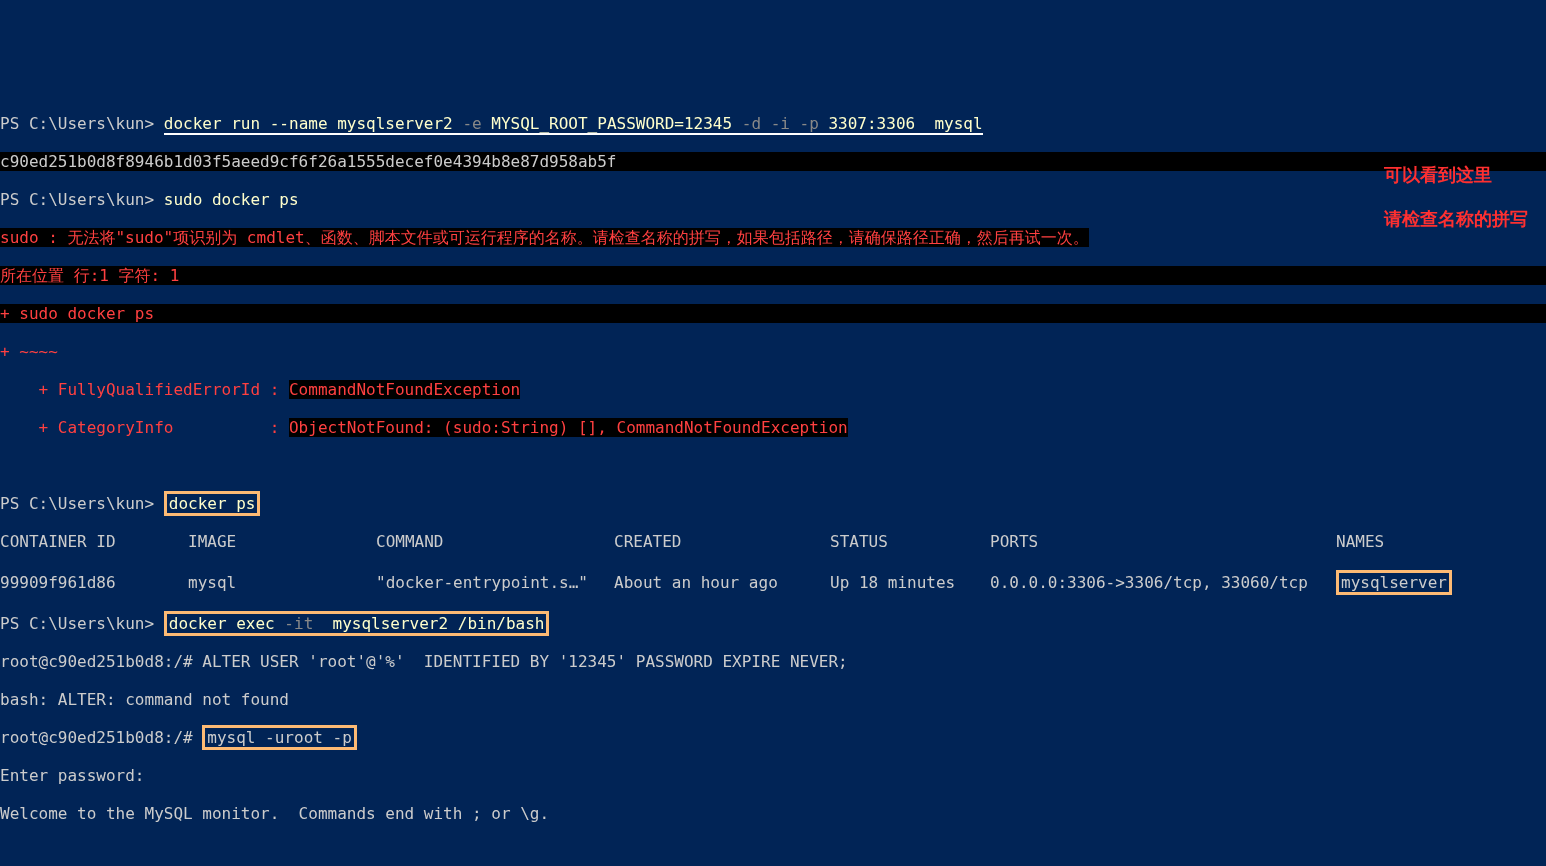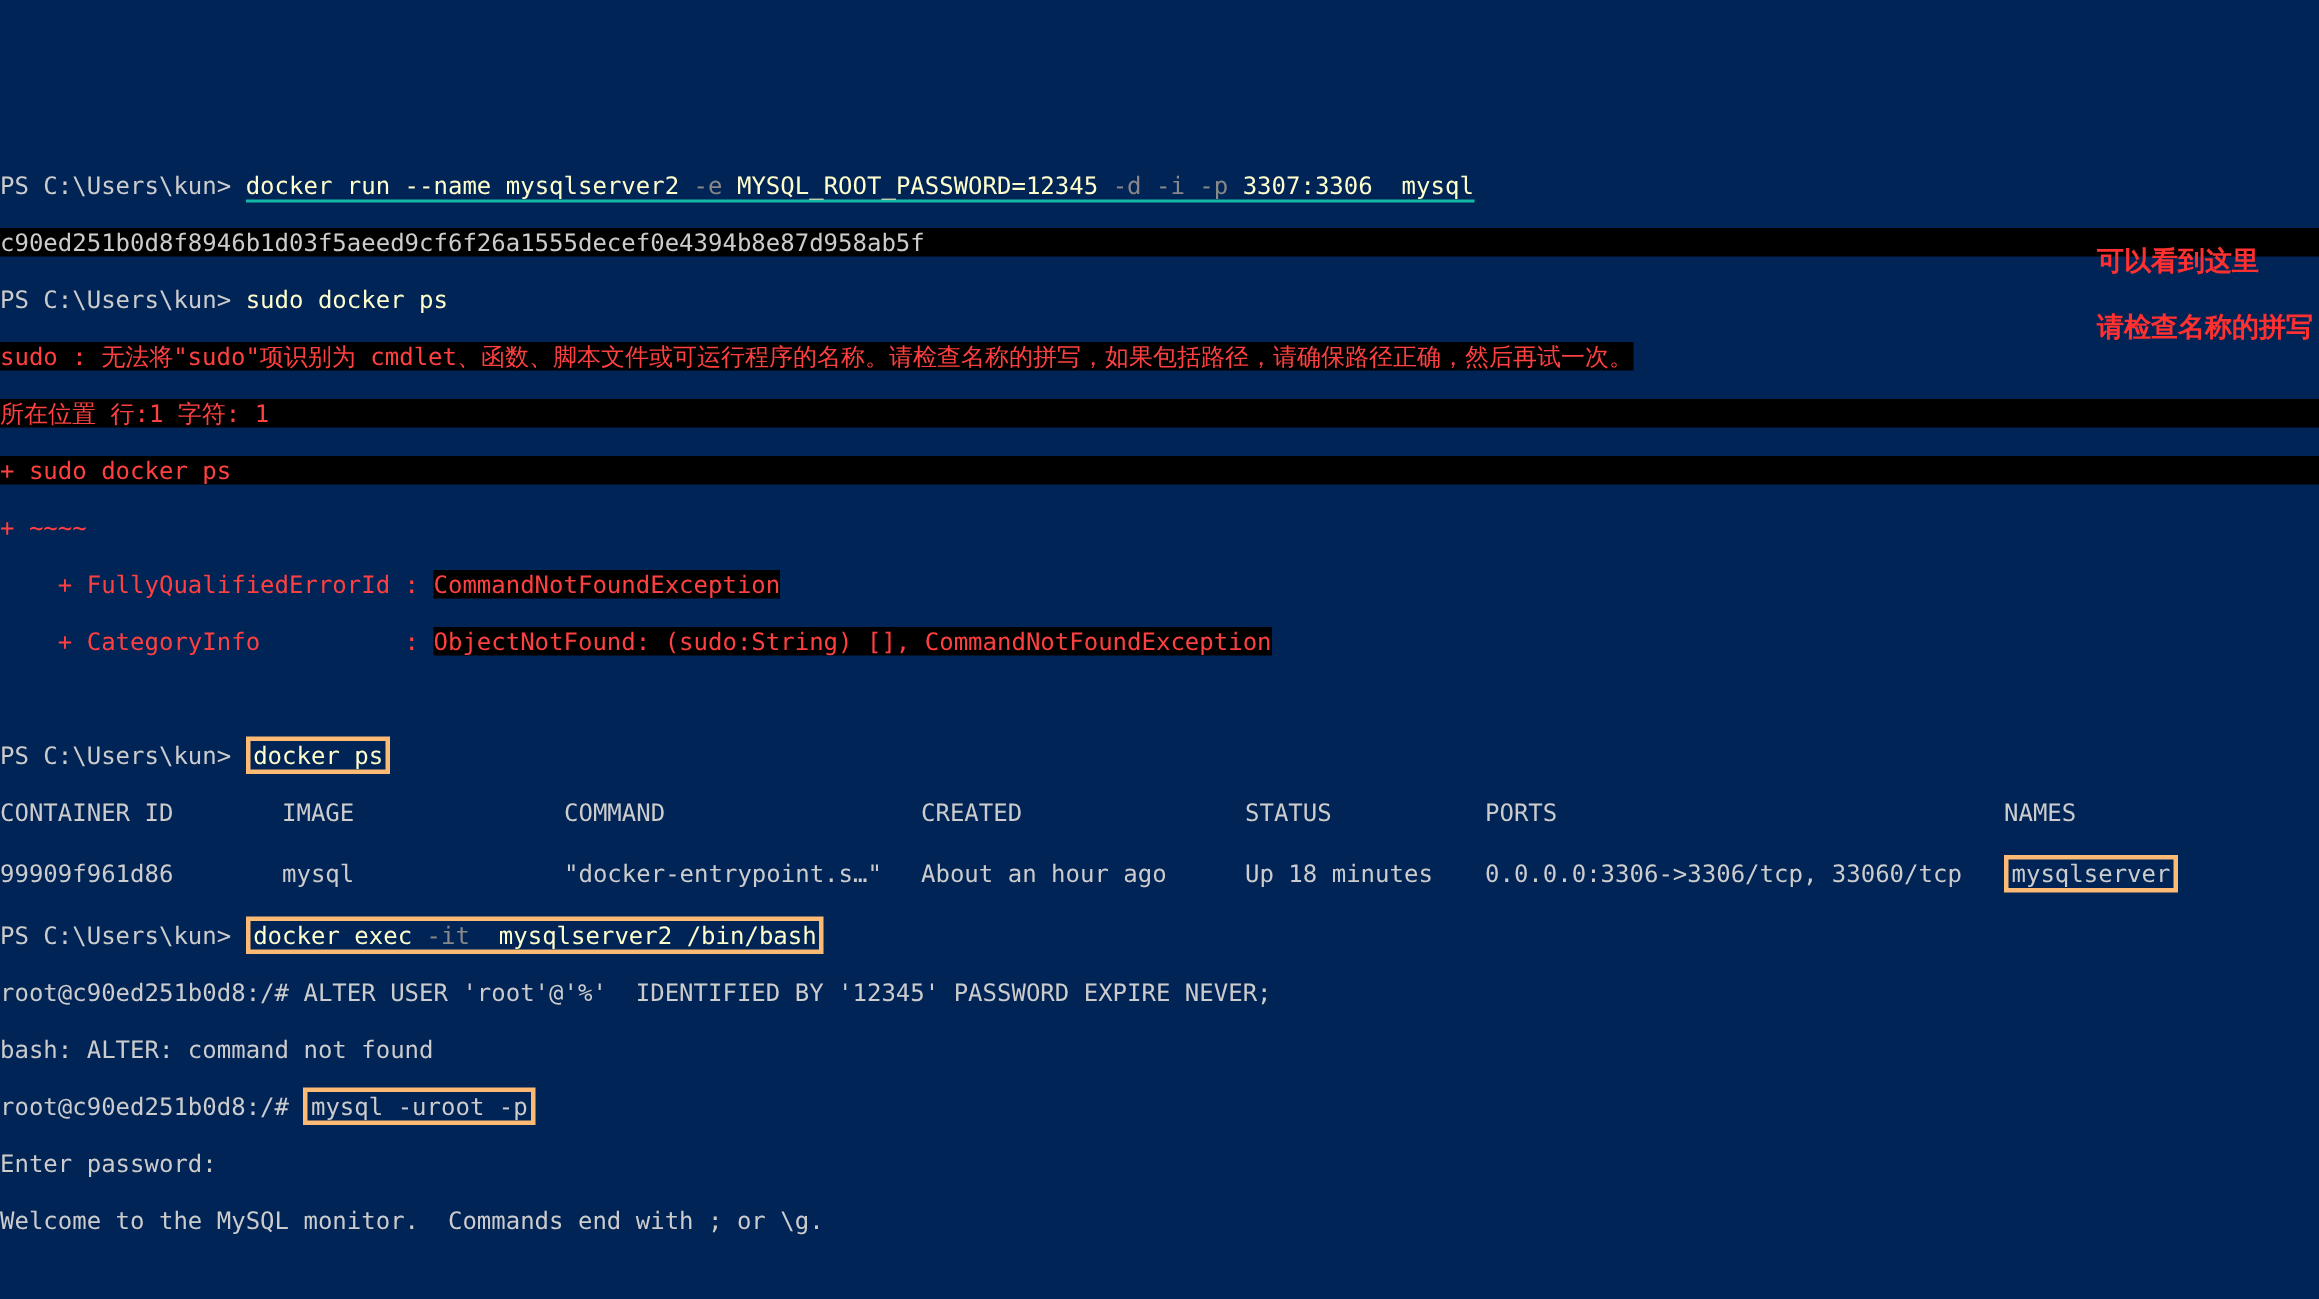--- a/index.html
+++ b/index.html
@@ -14,26 +14,26 @@
     overflow: hidden;
     white-space: pre;
     letter-spacing: 0px;
   }
   .line { display: block; }
   .prompt { color: #cccccc; }
   .cmd { color: #ffffcc; }
   .flag { color: #888888; } 
   .hl-dark { background: #000000; }
   .red-txt { color: #ff4040; }
-  .u-red { border-bottom: 2px solid #14b8a6; padding-bottom: 0px; }
+  .u-red { border-bottom: 2px solid #ffffff; padding-bottom: 0px; }
   .box-red { border: 3px solid #fdba74; padding: 0 2px; }
   .squiggle { color: #ff4040; }
   .annot {
     position: absolute;
-    right: 4px;
+    right: 18px;
     top: 142px;
     color: #ff3030;
     font-size: 18px;
     font-weight: bold;
     line-height: 22px;
     text-align: left;
   }
   .tbl { display: block; }
   .col-id    { display: inline-block; width: 188px; }
   .col-img   { display: inline-block; width: 188px; }

